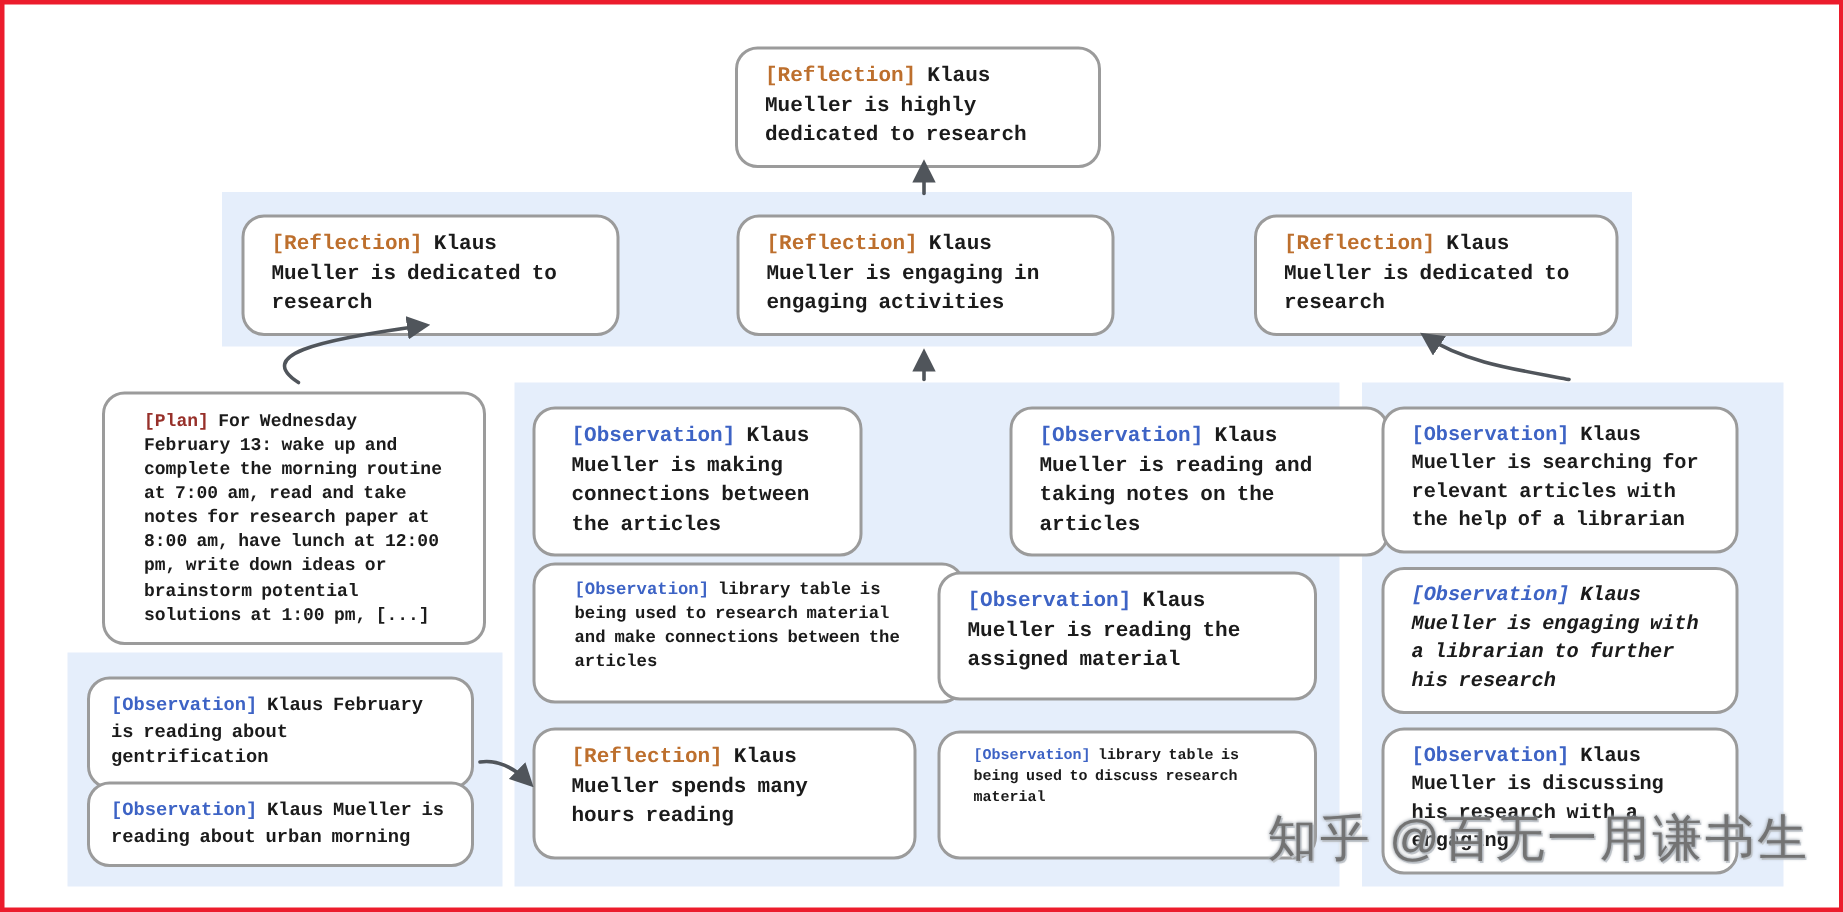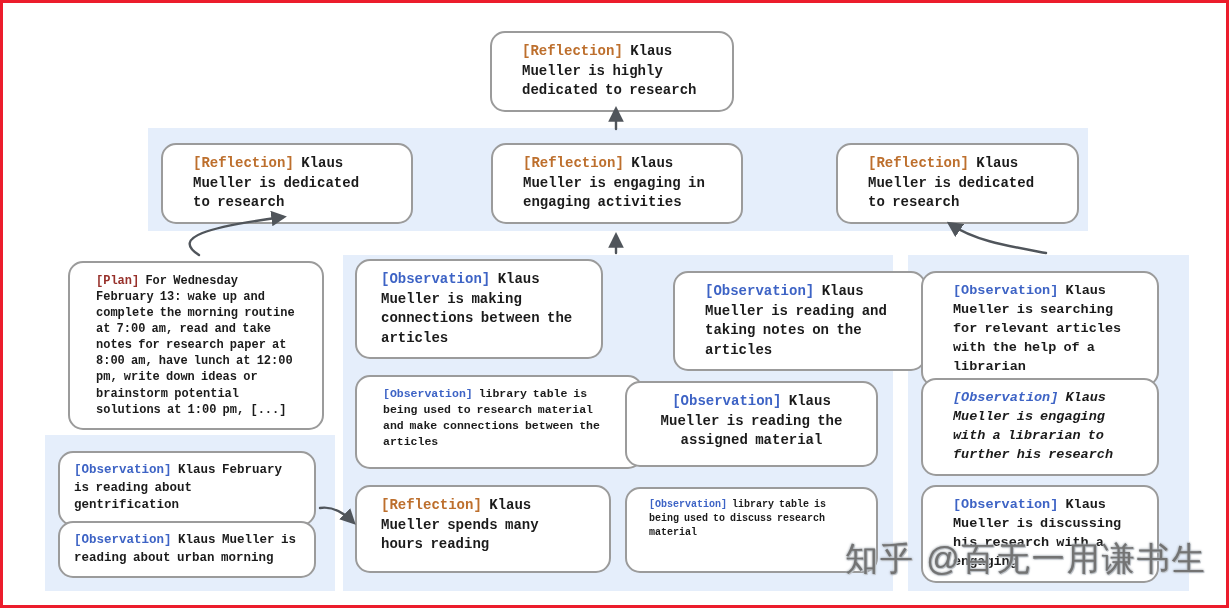--- a/index.html
+++ b/index.html
@@ -15,21 +15,21 @@
   .panel{
     position:absolute;
     background:var(--c-panel,#e5eefb);
     z-index:1;
   }
   .node{
     position:absolute;
     background:#ffffff;
     border:2px solid var(--c-border,#9b9b9b);
     border-radius:15px;
-    padding:9px 30px;
+    padding:9px 18px;
     box-sizing:border-box;
     z-index:3;
     font-weight:bold;
     font-size:14px;
     line-height:1.4;
     color:#1b1b1b;
     word-spacing:-1px;
   }
   .node .tag{white-space:nowrap;}
   .t-reflection{color:var(--c-reflection,#bd6f2d);}
@@ -92,38 +92,38 @@
 
   <div class="node f-left" style="left:55px;top:448px;width:258px;min-height:57px;">
     <span class="tag t-observation">[Observation]</span>
     <span>Klaus February is reading about gentrification</span>
   </div>
   <div class="node f-left" style="left:55px;top:518px;width:258px;min-height:57px;">
     <span class="tag t-observation">[Observation]</span>
     <span>Klaus Mueller is reading about urban morning</span>
   </div>
 
-  <div class="node pad-lg" style="left:352px;top:256px;width:248px;min-height:90px;">
+  <div class="node pad-lg" style="left:352px;top:268px;width:220px;min-height:90px;">
     <span class="tag t-observation">[Observation]</span>
     <span>Klaus Mueller is making connections between the articles</span>
   </div>
   <div class="node f-small" style="left:352px;top:372px;width:288px;min-height:94px;">
     <span class="tag t-observation">[Observation]</span>
     <span>library table is being used to research material and make connections between the articles</span>
   </div>
   <div class="node pad-lg" style="left:352px;top:482px;width:256px;min-height:88px;">
     <span class="tag t-reflection">[Reflection]</span>
     <span>Klaus Mueller spends many hours reading</span>
   </div>
 
   <div class="node" style="left:622px;top:268px;width:253px;min-height:88px;margin-left:48px;">
     <span class="tag t-observation">[Observation]</span>
     <span>Klaus Mueller is reading and taking notes on the articles</span>
   </div>
-  <div class="node" style="left:622px;top:378px;width:253px;min-height:86px;text-align:center;">
+  <div class="node" style="left:622px;top:378px;width:253px;min-height:86px;">
     <span class="tag t-observation">[Observation]</span>
     <span>Klaus Mueller is reading the assigned material</span>
   </div>
   <div class="node f-b3" style="left:622px;top:484px;width:253px;min-height:86px;">
     <span class="tag t-observation">[Observation]</span>
     <span>library table is being used to discuss research material</span>
   </div>
 
   <div class="node f-right" style="left:918px;top:268px;width:238px;min-height:92px;">
     <span class="tag t-observation">[Observation]</span>

